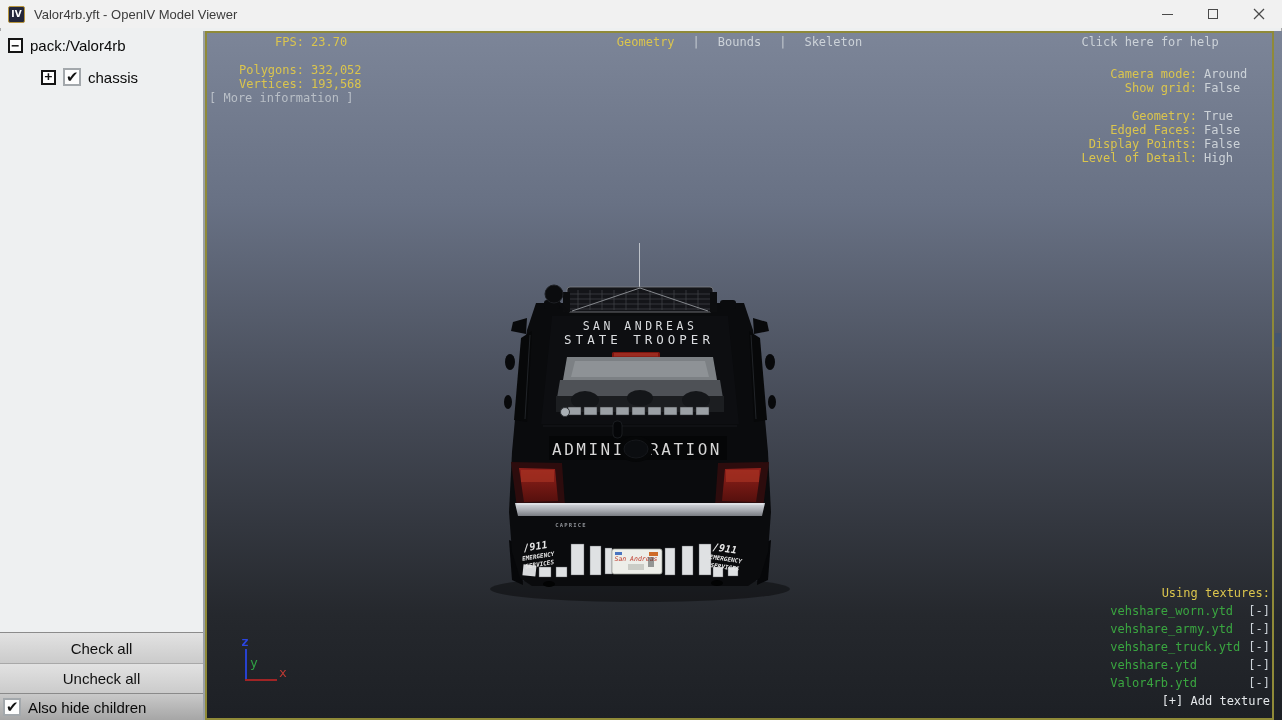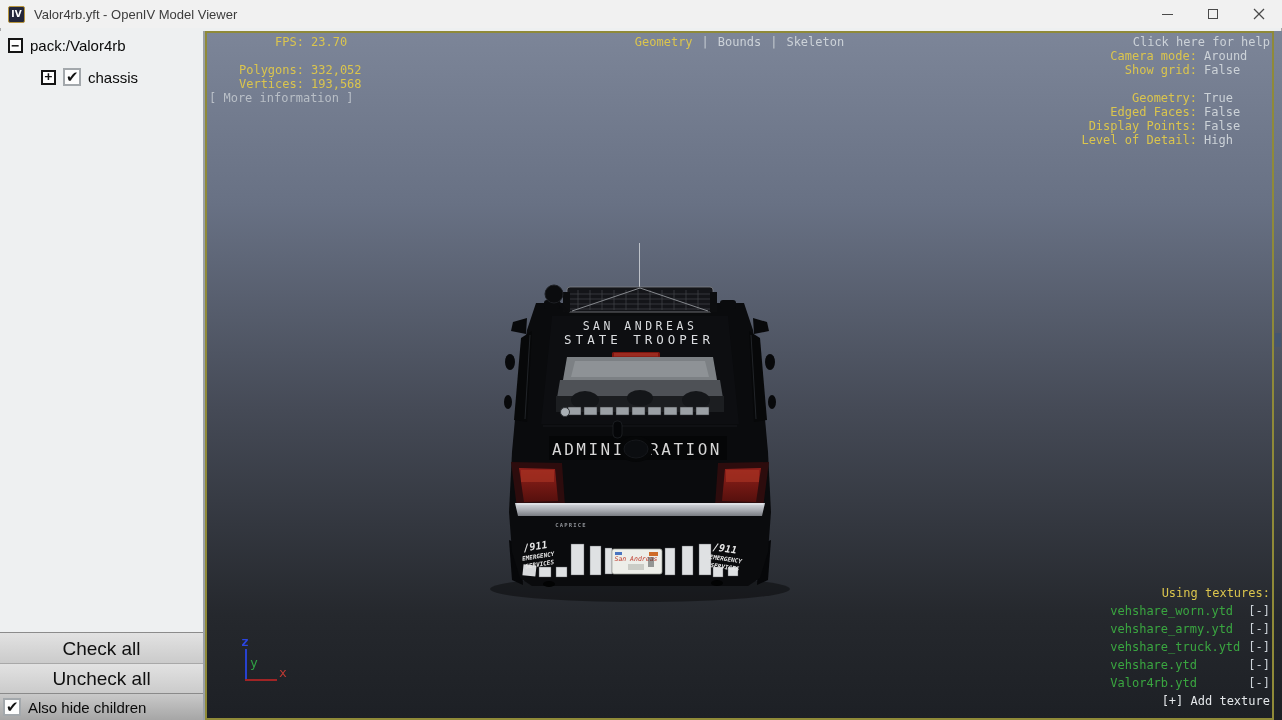--- a/index.html
+++ b/index.html
@@ -30,21 +30,21 @@
     position:relative; flex:0 0 auto; }
   .expander::before { position:absolute; left:50%; top:50%; transform:translate(-50%,-54%);
     font-size:13px; font-weight:bold; color:#111; font-family:"DejaVu Sans Mono", monospace; }
   .expander.minus::before { content:"−"; }
   .expander.plus::before { content:"+"; }
   .checkbox { width:18px; height:18px; background:#fdfdfd; border:2px solid #a3a8ac;
     position:relative; flex:0 0 auto; }
   .checkbox.checked::before { content:"✔"; position:absolute; left:1px; top:-2px;
     font-size:15px; color:#121212; }
   .tree-label { font-size:15px; color:#0a0a0a; }
-  .side-btn { position:absolute; left:0; width:100%; text-align:center; font-size:19px;
+  .side-btn { position:absolute; left:0; width:100%; text-align:center; font-size:15px;
     color:#101010; background:linear-gradient(#e2e2e2,#cbcbcb); }
   .side-btn.checkall { top:601px; height:31px; line-height:31px; border-top:1px solid #8b8b8b; }
   .side-btn.uncheckall { top:632px; height:30px; line-height:30px; border-top:1px solid #a8a8a8; }
   .also-row { position:absolute; left:0; top:662px; width:100%; height:27px;
     background:linear-gradient(#c9c9c9,#a6a6a6); border-top:1px solid #8a8a8a;
     display:flex; align-items:center; gap:7px; padding-left:3px; }
   .also-row .tree-label { font-size:15px; }
 
   
   .viewport { position:absolute; left:205px; top:31px; width:1069px; height:689px;
@@ -58,27 +58,27 @@
   .gold { color:#dbc54d; }
 
   .stats { position:absolute; left:2px; top:2px; line-height:14px; }
   .stat-row { display:flex; }
   .stat-lbl { width:95px; text-align:right; white-space:pre; }
   .stat-val { margin-left:7px; }
   .stat-gap { height:14px; }
   .more-info { color:#b9bfc7; margin-top:0; }
 
   .tabs { position:absolute; left:0; right:0; top:2px; display:flex; justify-content:center;
-    gap:9px; line-height:14px;align-items:flex-end; }
+    gap:18px; line-height:14px;align-items:flex-end; }
   .tab { color:#ccd2d8; }
   .tab.active { color:#dbc54d; }
   .tab-sep { color:#c4cad0; }
 
   .rightinfo { position:absolute; right:2px; top:2px; line-height:14px; }
-  .help-line { text-align:right; color:#ccd2d8; margin-bottom:0; }
+  .help-line { text-align:left; color:#ccd2d8; margin-bottom:18px; }
   .info-row { display:flex; justify-content:flex-end; }
   .info-lbl { color:#dbc54d; }
   .info-val { width:66px; text-align:left; margin-left:7px; color:#ccd2d8; }
   .info-gap { height:14px; }
 
   .textures { position:absolute; right:2px; bottom:8px; line-height:18px; }
   .tex-title { text-align:right; color:#dbc54d; }
   .tex-row { display:flex; justify-content:space-between; }
   .tex-name { color:#3aa640; }
   .tex-rm { color:#ccd2d8; margin-left:8px; }

